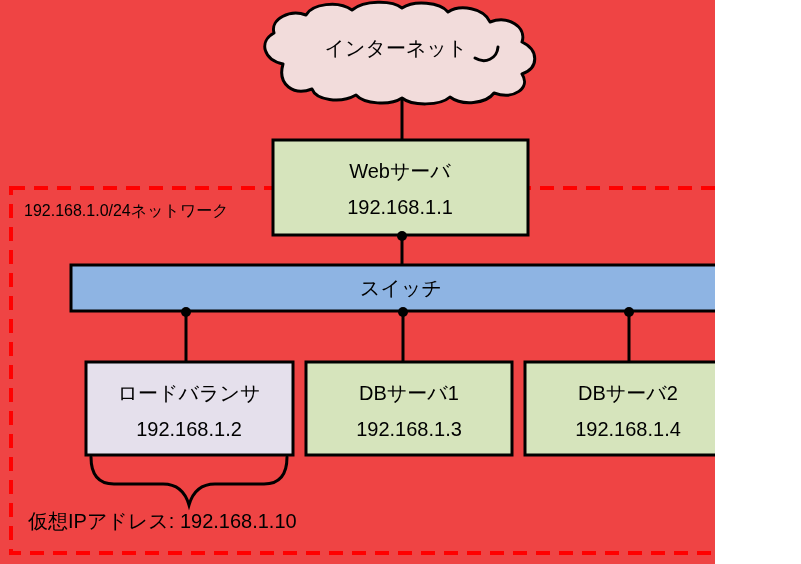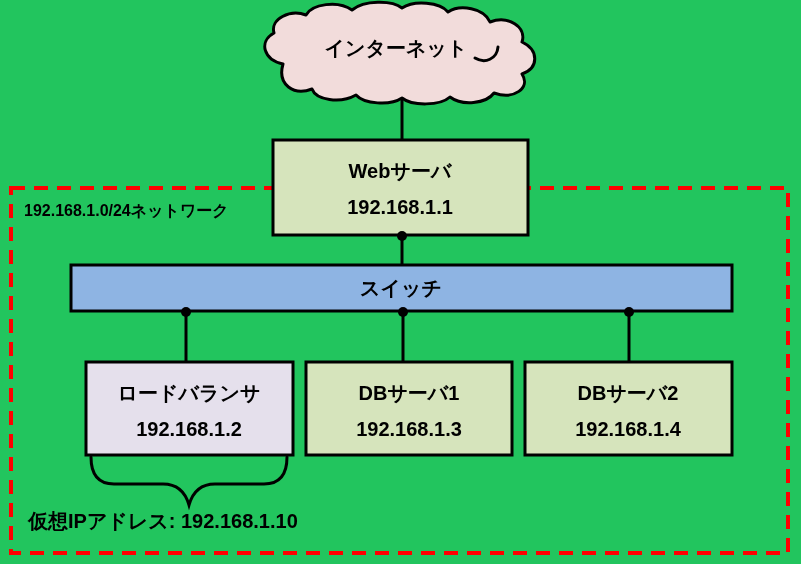--- a/index.html
+++ b/index.html
@@ -3,25 +3,24 @@
 <meta charset="utf-8">
 <style>
   html, body {
     margin: 0;
     padding: 0;
     background: #ffffff;
     font-family: "Liberation Sans", sans-serif;
   }
   .stage {
     position: relative;
-    width: 801px;
+    width: 715px;
     height: 564px;
-    background: #22c55e;
+    background: #ef4444;
     overflow: hidden;
-    font-weight: bold;
   }
   svg text {
     font-family: "Liberation Sans", sans-serif;
     fill: #000000;
   }
   .node-title { font-size: 20px; }
   .node-ip { font-size: 20px; }
   .net-label { font-size: 16px; }
   .vip-label { font-size: 20px; }
 </style>

